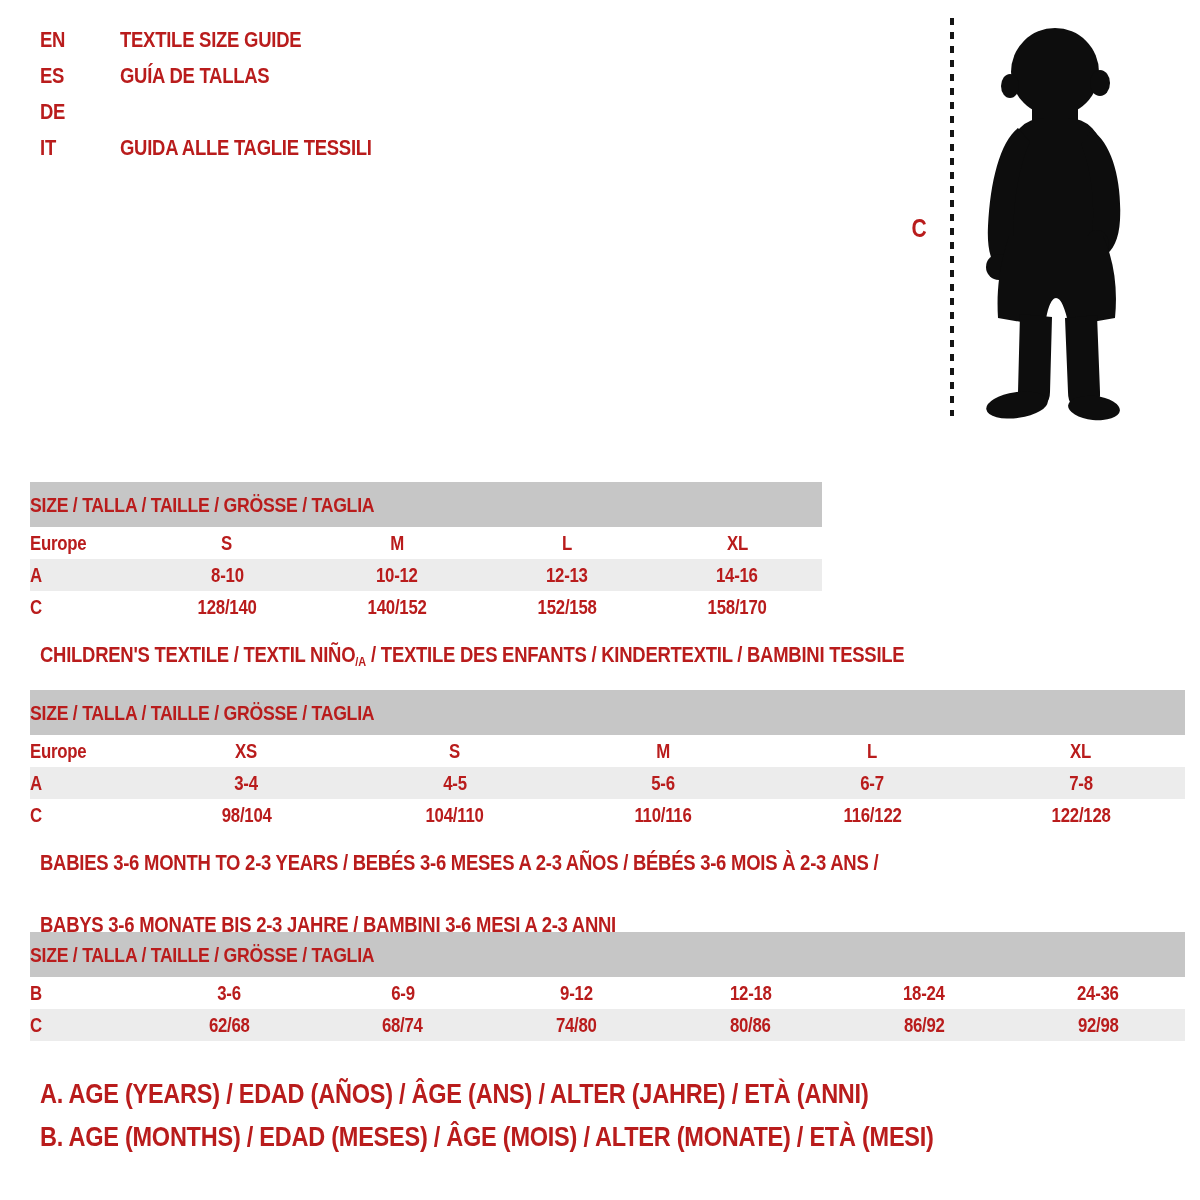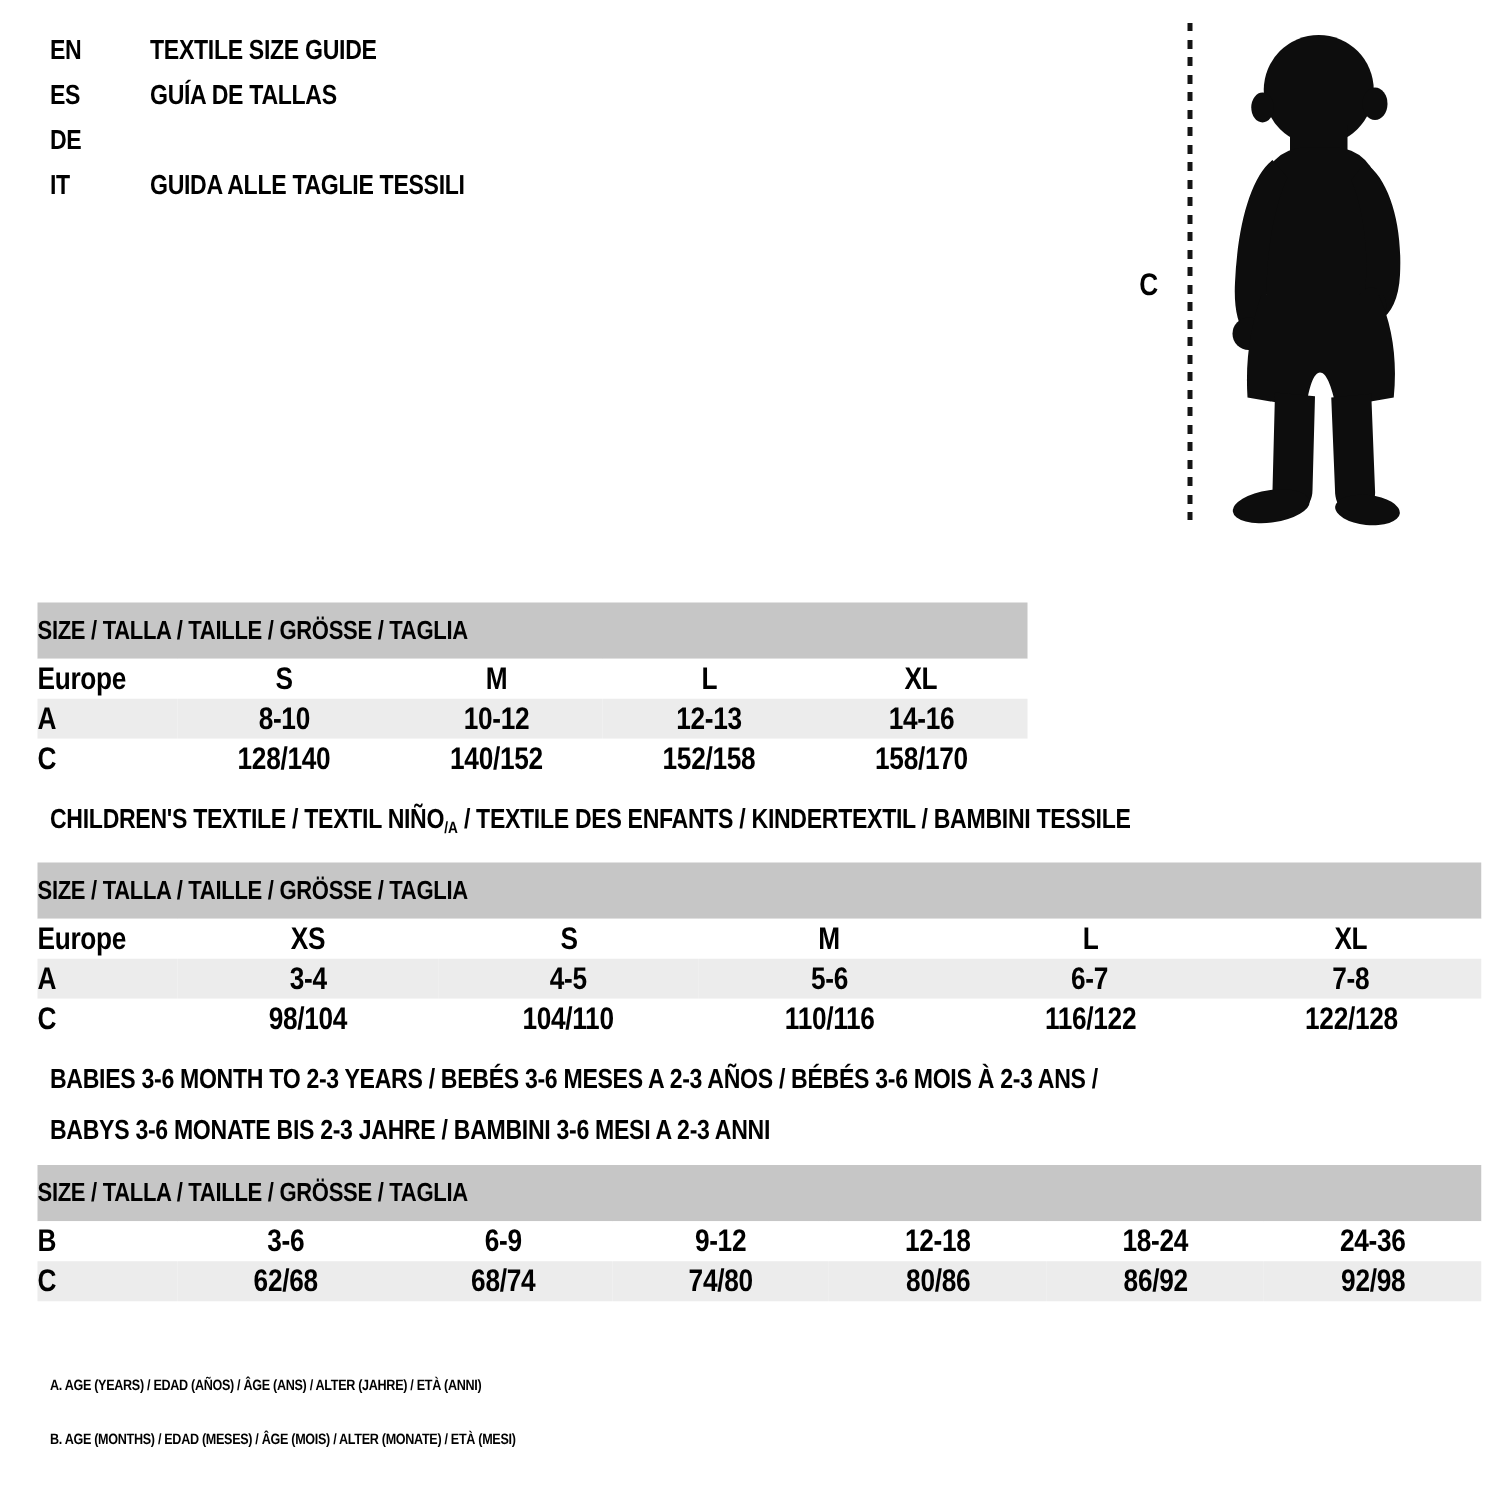--- a/index.html
+++ b/index.html
@@ -1,19 +1,19 @@
 <!DOCTYPE html>
 <html><head>
 <meta charset="utf-8">
 <style>
   html,body{margin:0;padding:0;background:#fff;}
   .canvas{
     position:relative;width:1200px;height:1200px;background:#ffffff;
     font-family:"Liberation Sans","DejaVu Sans",sans-serif;
-    color:#000000;overflow:hidden;
+    color:#b91c1c;overflow:hidden;
     -webkit-font-smoothing:antialiased;
   }
   
   .cx{display:inline-block;transform:scaleX(.84);transform-origin:0 50%;letter-spacing:-.3px;white-space:nowrap;}
   .cxc{display:inline-block;transform:scaleX(.84);transform-origin:50% 50%;letter-spacing:-.3px;white-space:nowrap;}
 
   
   .langs{position:absolute;left:40px;top:22px;}
   .lang-row{display:flex;height:36px;align-items:center;font-size:22px;font-weight:bold;}
   .lang-code{width:80px;}
@@ -26,33 +26,33 @@
   }
   .c-label{position:absolute;left:10px;top:200px;font-size:25px;font-weight:bold;}
   .toddler{position:absolute;left:62px;top:6px;}
 
   
   .sec-title{position:absolute;left:40px;font-size:22px;font-weight:bold;}
   .sub-part{font-size:13px;vertical-align:-4px;letter-spacing:0;}
 
   
   table.size-table{position:absolute;left:30px;border-collapse:collapse;table-layout:fixed;}
-  table.size-table th,table.size-table td{padding:0;font-size:25px;font-weight:bold;vertical-align:middle;}
+  table.size-table th,table.size-table td{padding:0;font-size:20px;font-weight:bold;vertical-align:middle;}
   tr.bar th{background:#c6c6c6;text-align:left;height:45px;font-size:21px;}
   tr.bar .cx{padding-left:0;}
   td.lab{text-align:left;padding-left:10px;}
   td.val{text-align:center;}
   tr.data{height:32px;}
   tr.shade{background:#ececec;}
   tr.plain{background:#ffffff;}
   .bar-pad{padding-left:10px;}
 
   
   .footnotes{position:absolute;left:40px;top:1072px;}
-  .footnote{height:43px;display:flex;align-items:flex-end;font-size:12px;font-weight:bold;}
+  .footnote{height:43px;display:flex;align-items:center;font-size:28px;font-weight:bold;}
 </style>
 </head>
 <body>
 
 <div class="canvas">
 
   <div class="langs">
     <div class="lang-row">
       <span class="lang-code"><span class="cx">EN</span></span>
       <span><span class="cx">TEXTILE SIZE GUIDE</span></span>
@@ -176,21 +176,21 @@
         <td class="val"><span class="cxc">110/116</span></td>
         <td class="val"><span class="cxc">116/122</span></td>
         <td class="val"><span class="cxc">122/128</span></td>
       </tr>
     </tbody>
   </table>
 
   <div class="sec-title" style="top:850px;">
     <span class="cx">BABIES 3-6 MONTH TO 2-3 YEARS / BEBÉS 3-6 MESES A 2-3 AÑOS / BÉBÉS 3-6 MOIS À 2-3 ANS /</span>
   </div>
-  <div class="sec-title" style="top:891px;">
+  <div class="sec-title" style="top:912px;">
     <span class="cx">BABYS 3-6 MONATE BIS 2-3 JAHRE / BAMBINI 3-6 MESI A 2-3 ANNI</span>
   </div>
   <table class="size-table" style="top:932px;width:1155px;">
     <colgroup>
         <col style="width:112px;">
         <col>
         <col>
         <col>
         <col>
         <col>

